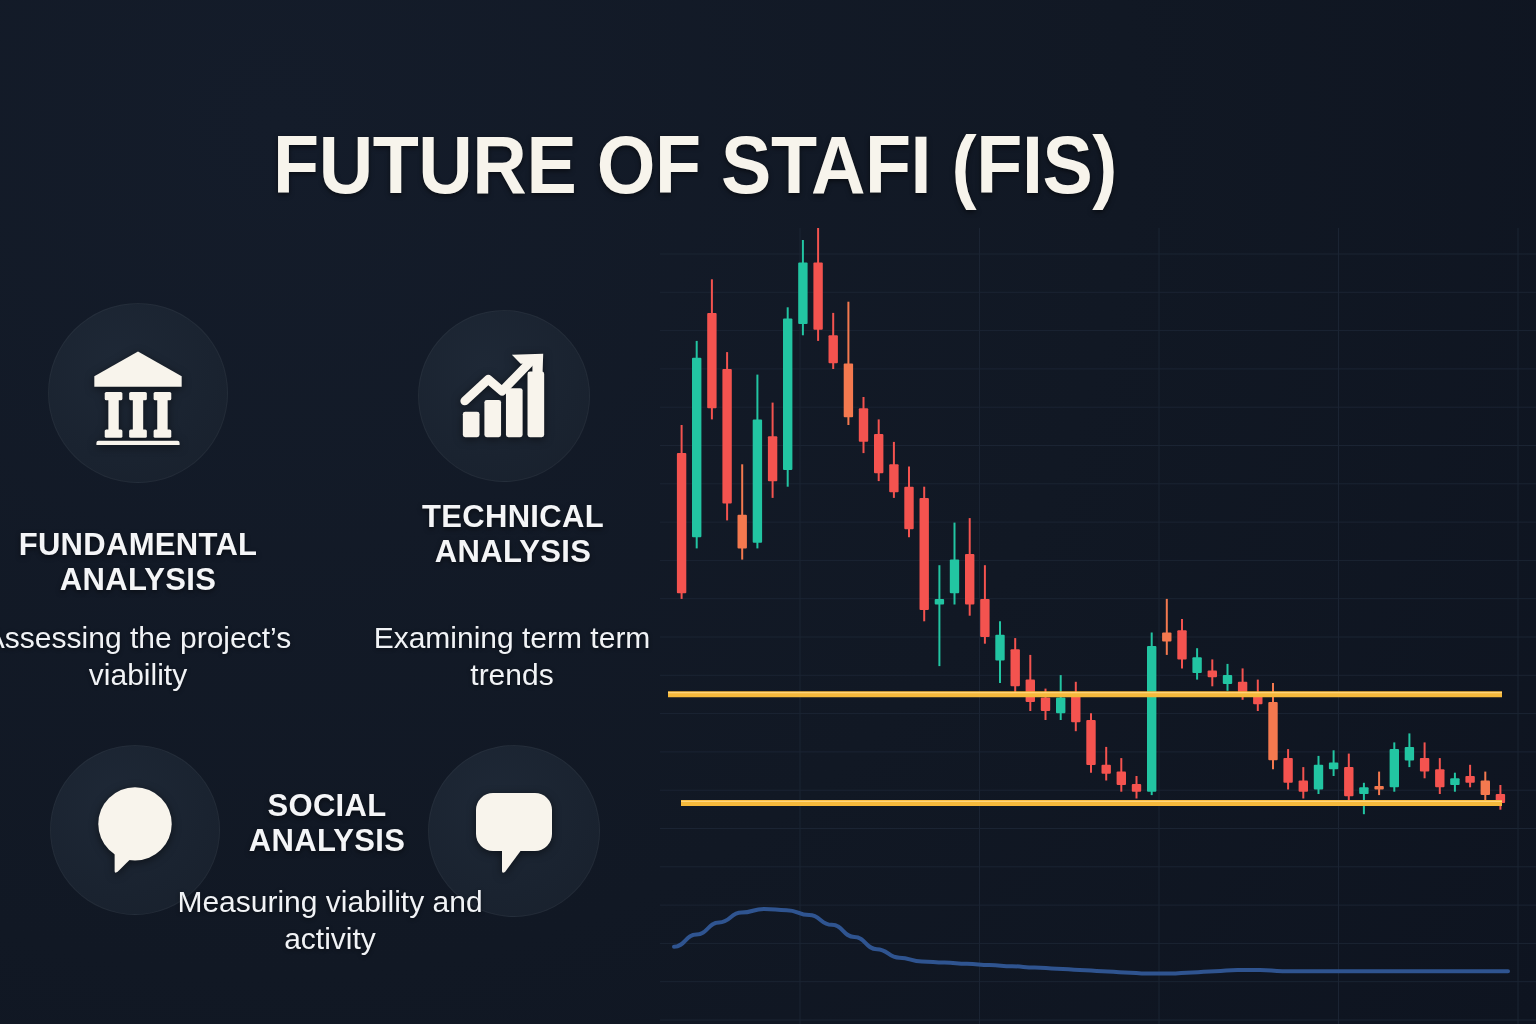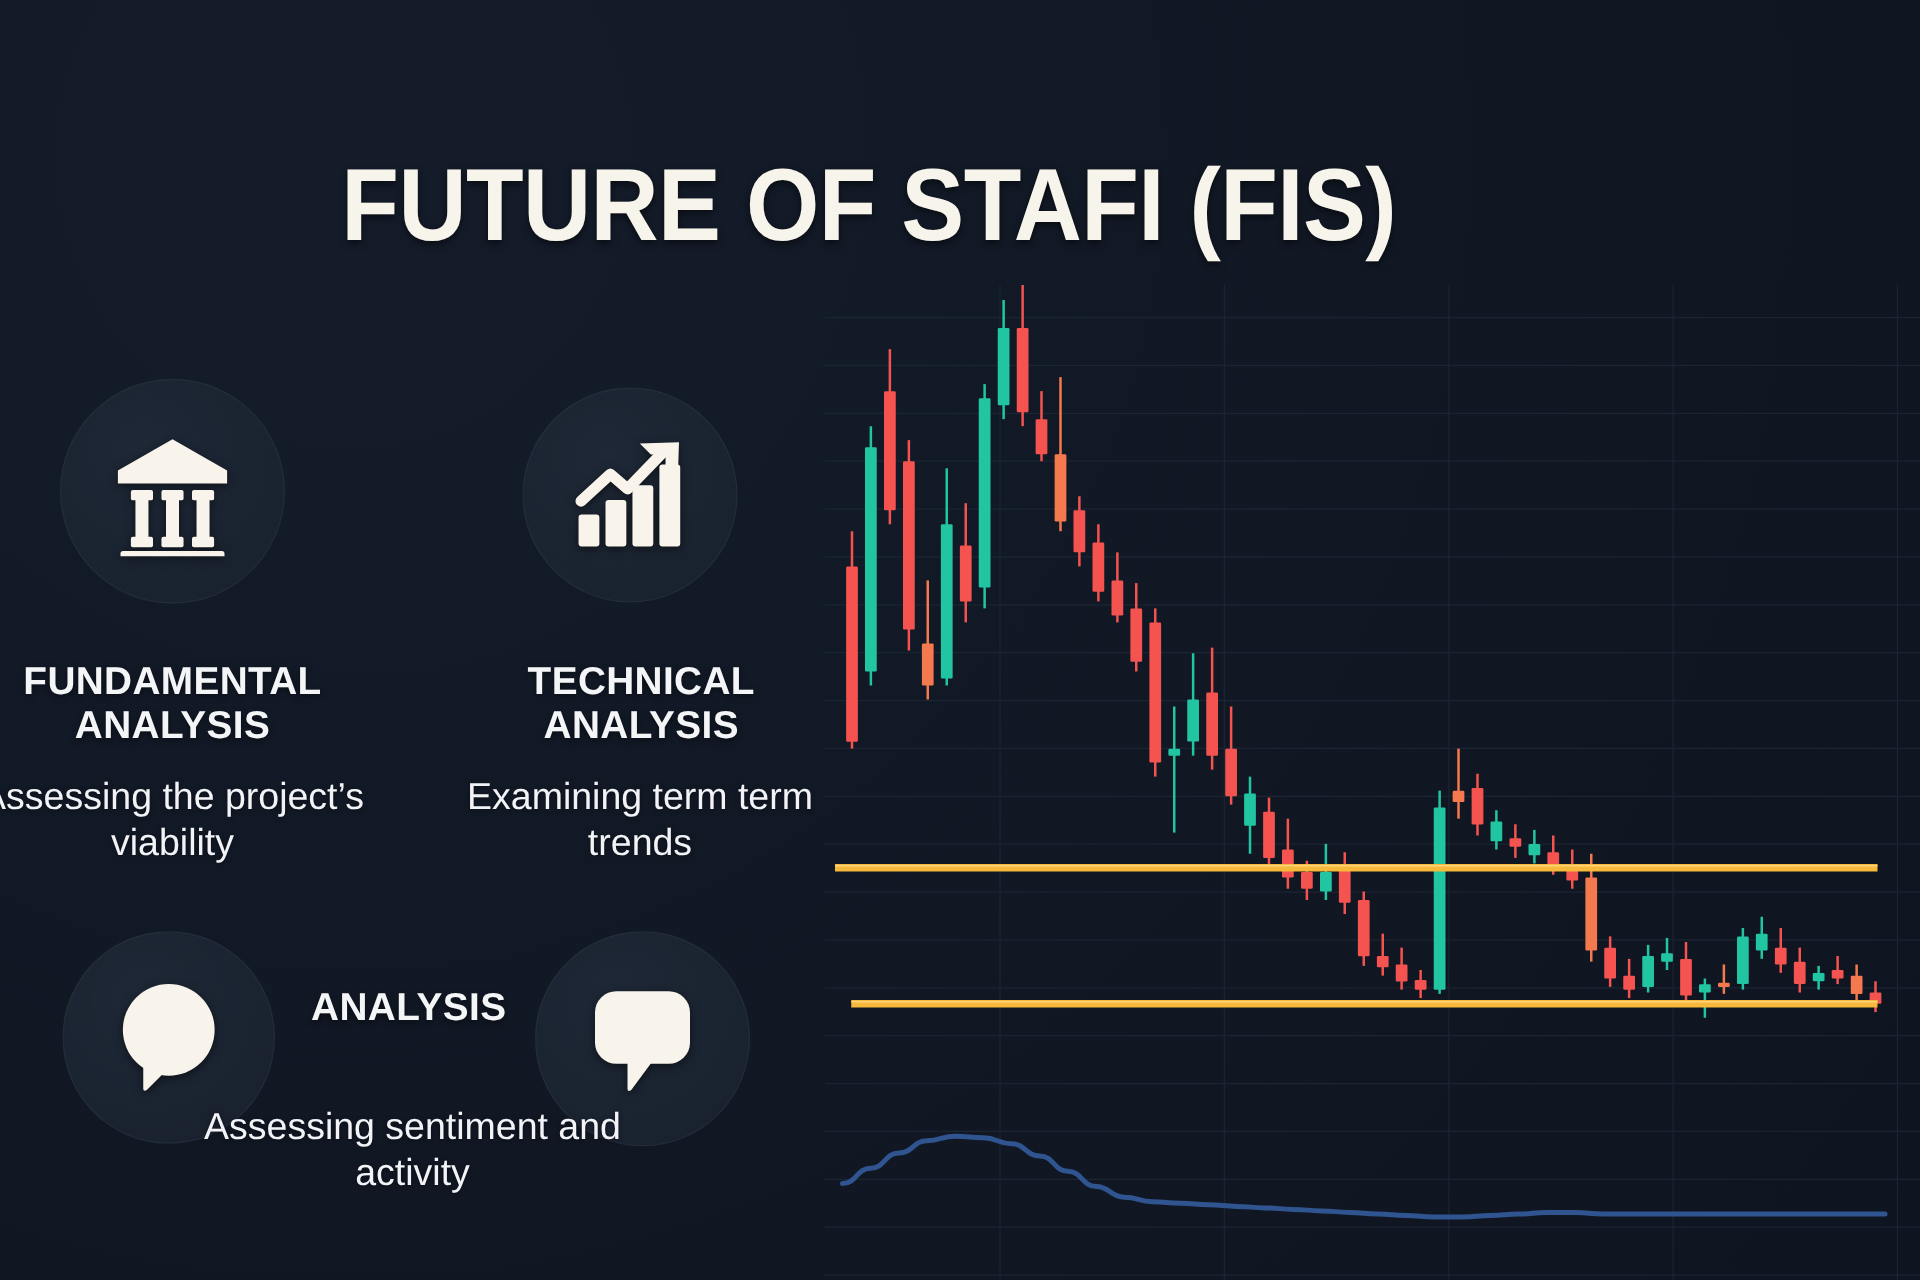--- a/index.html
+++ b/index.html
@@ -66,21 +66,21 @@
     text-shadow:0 1px 4px rgba(0,0,0,0.45);
   }
 
   
   #c1-circle { left:48px; top:303px; width:180px; height:180px; }
   #c1-title  { left:-35px; top:528px; width:346px; }
   #c1-sub    { left:-22px; top:620px; width:320px; }
 
   
   #c2-circle { left:418px; top:310px; width:172px; height:172px; }
-  #c2-title  { left:340px; top:528px; width:346px; }
+  #c2-title  { left:340px; top:500px; width:346px; }
   #c2-sub    { left:352px; top:620px; width:320px; }
 
   
   #c3-circle-a { left:50px; top:745px; width:170px; height:170px; }
   #c3-circle-b { left:428px; top:745px; width:172px; height:172px; }
   #c3-title    { left:177px; top:789px; width:300px; }
   #c3-sub      { left:150px; top:884px; width:360px; }
 
   
   #chart {
@@ -158,23 +158,24 @@
       <span>
         <svg width="100" height="100" viewBox="0 0 100 100">
           <g fill="#f8f4ec">
             <rect x="12" y="12" width="76" height="58" rx="17"></rect>
             <path d="M38 62 L38 90 Q38 93 41 91 L58 68 Z"></path>
           </g>
         </svg>
       </span>
     </div>
     <div class="feat-title" id="c3-title">
+      <div>SOCIAL</div>
       <div>ANALYSIS</div>
     </div>
-    <div class="feat-sub" id="c3-sub">Assessing sentiment and activity</div>
+    <div class="feat-sub" id="c3-sub">Measuring viability and activity</div>
 
   </div>
 
   <div id="chart">
     <svg id="chart-svg" width="876" height="796" viewBox="0 0 876 796">
         <g>
           <line x1="0" y1="26.0" x2="876" y2="26.0" stroke="#1b2433" stroke-width="1"></line>
           <line x1="0" y1="64.3" x2="876" y2="64.3" stroke="#1b2433" stroke-width="1"></line>
           <line x1="0" y1="102.6" x2="876" y2="102.6" stroke="#1b2433" stroke-width="1"></line>
           <line x1="0" y1="140.9" x2="876" y2="140.9" stroke="#1b2433" stroke-width="1"></line>

